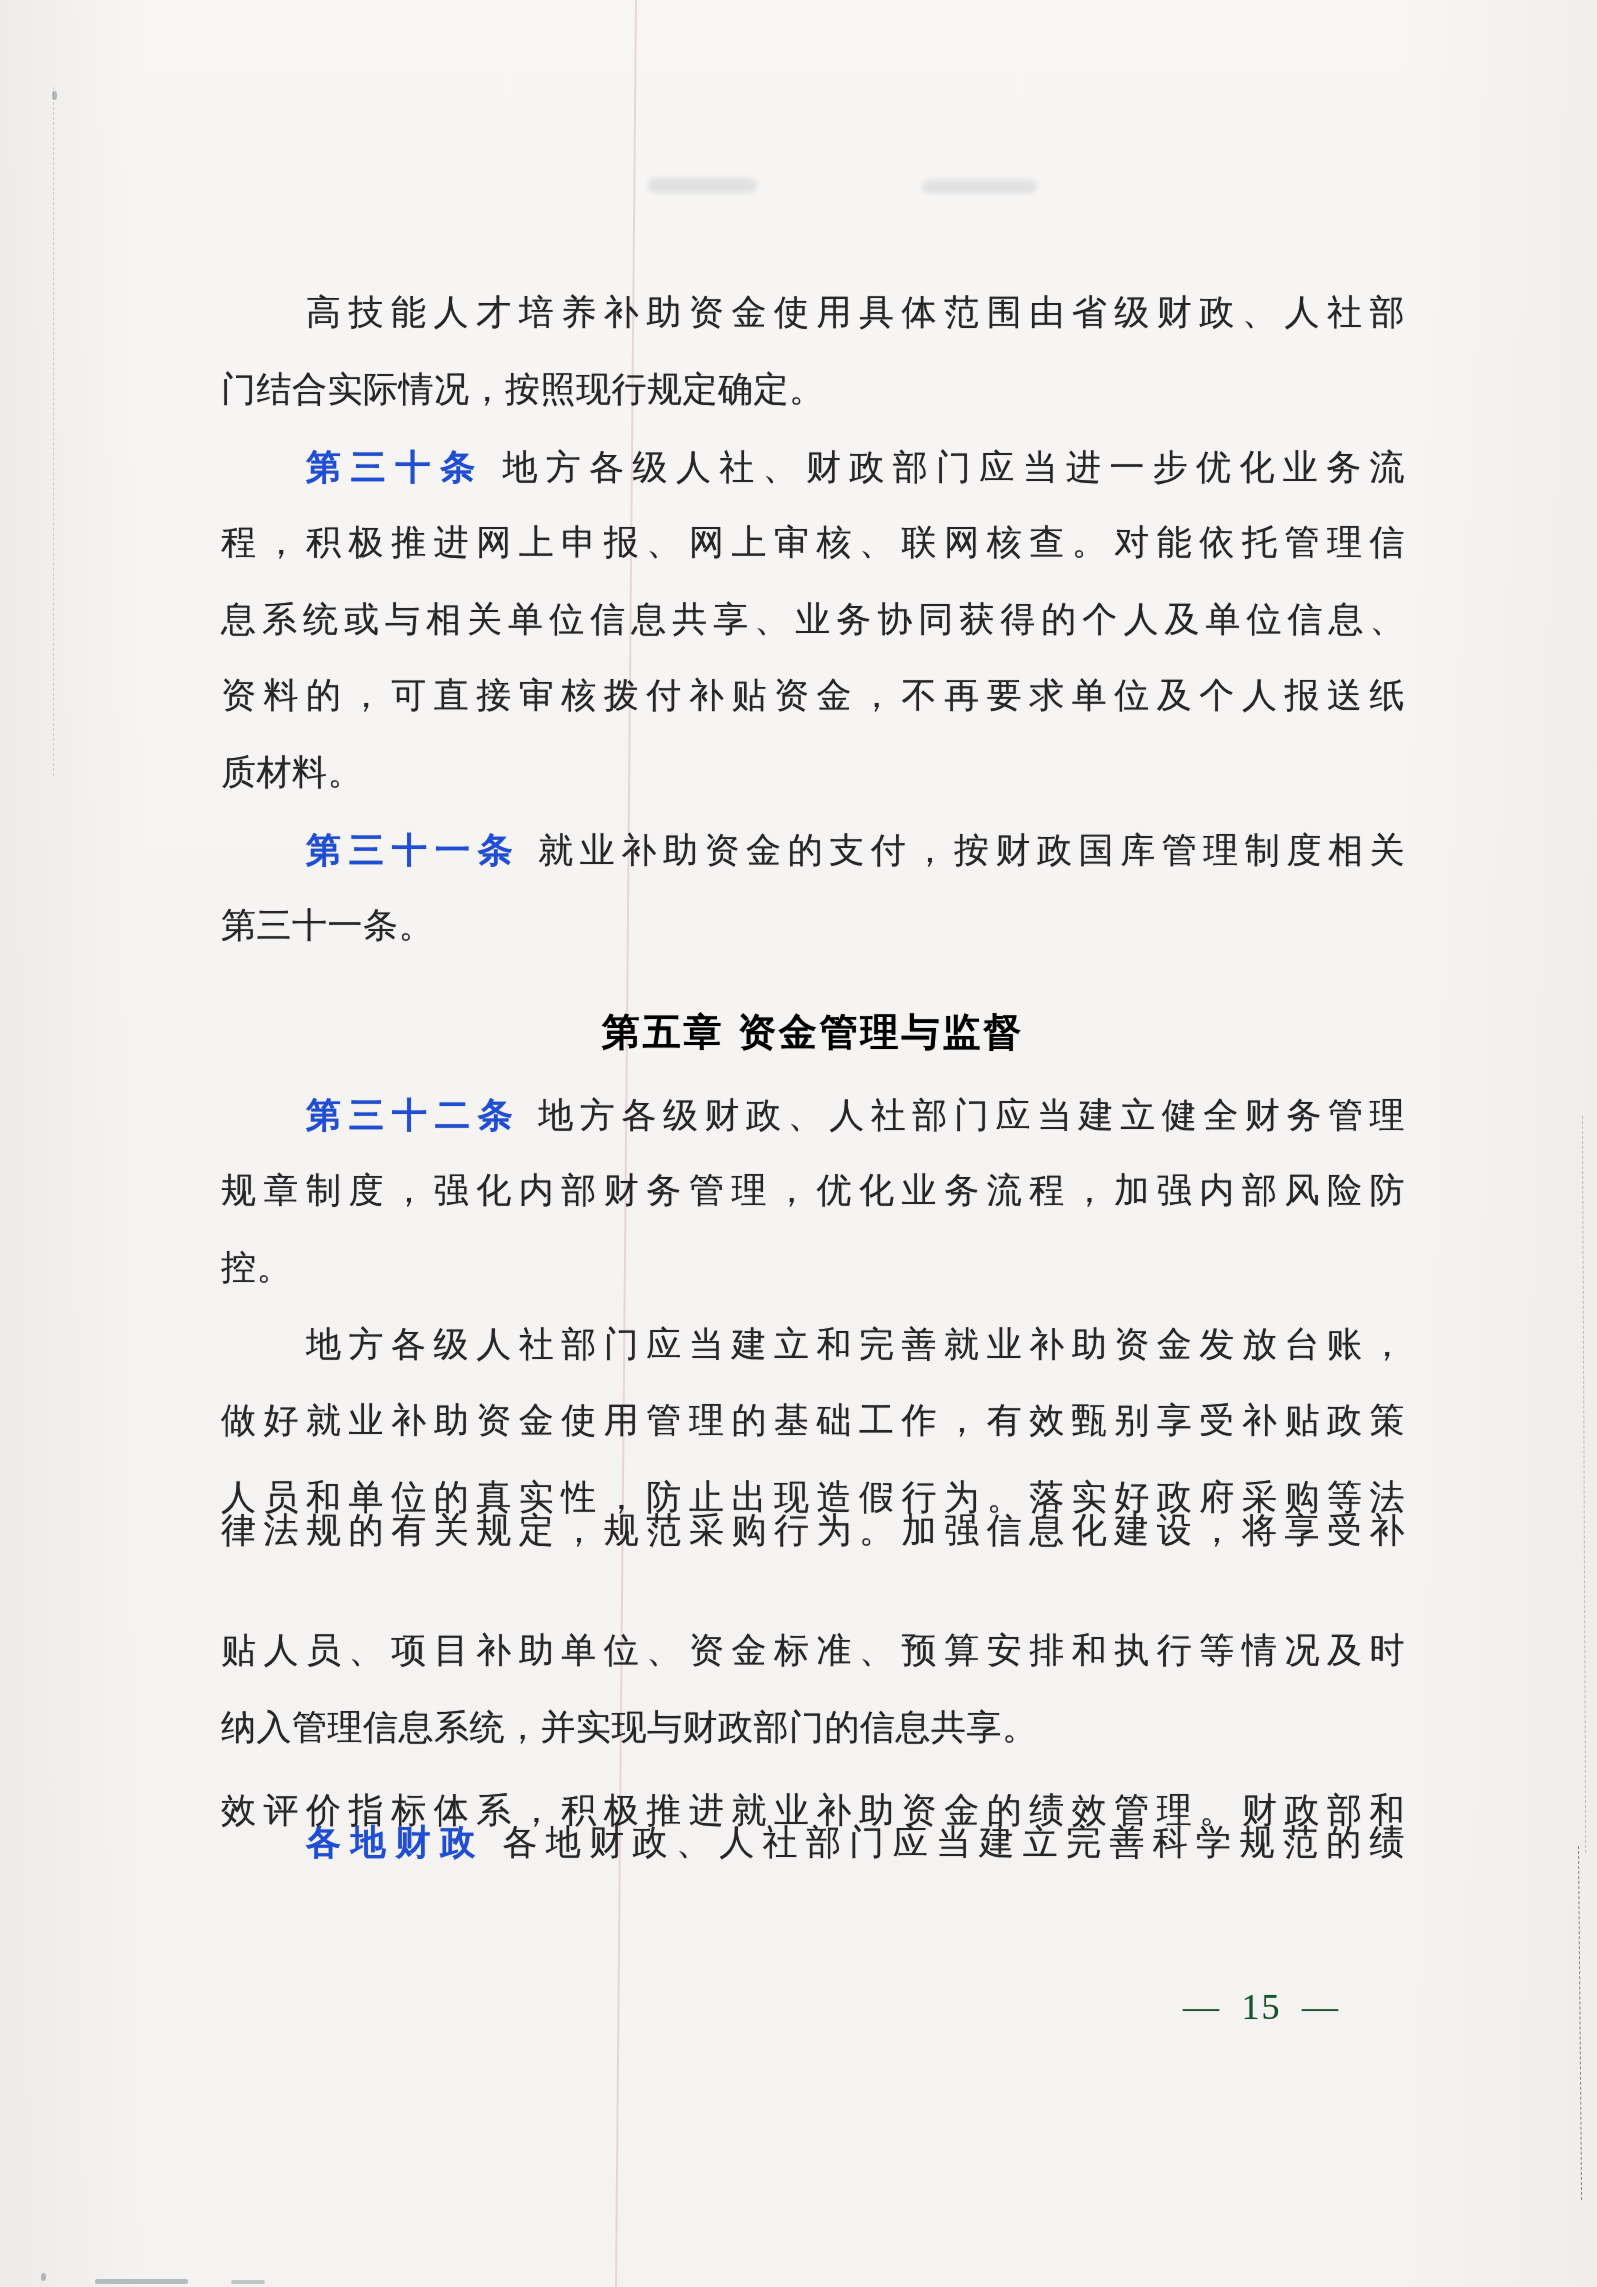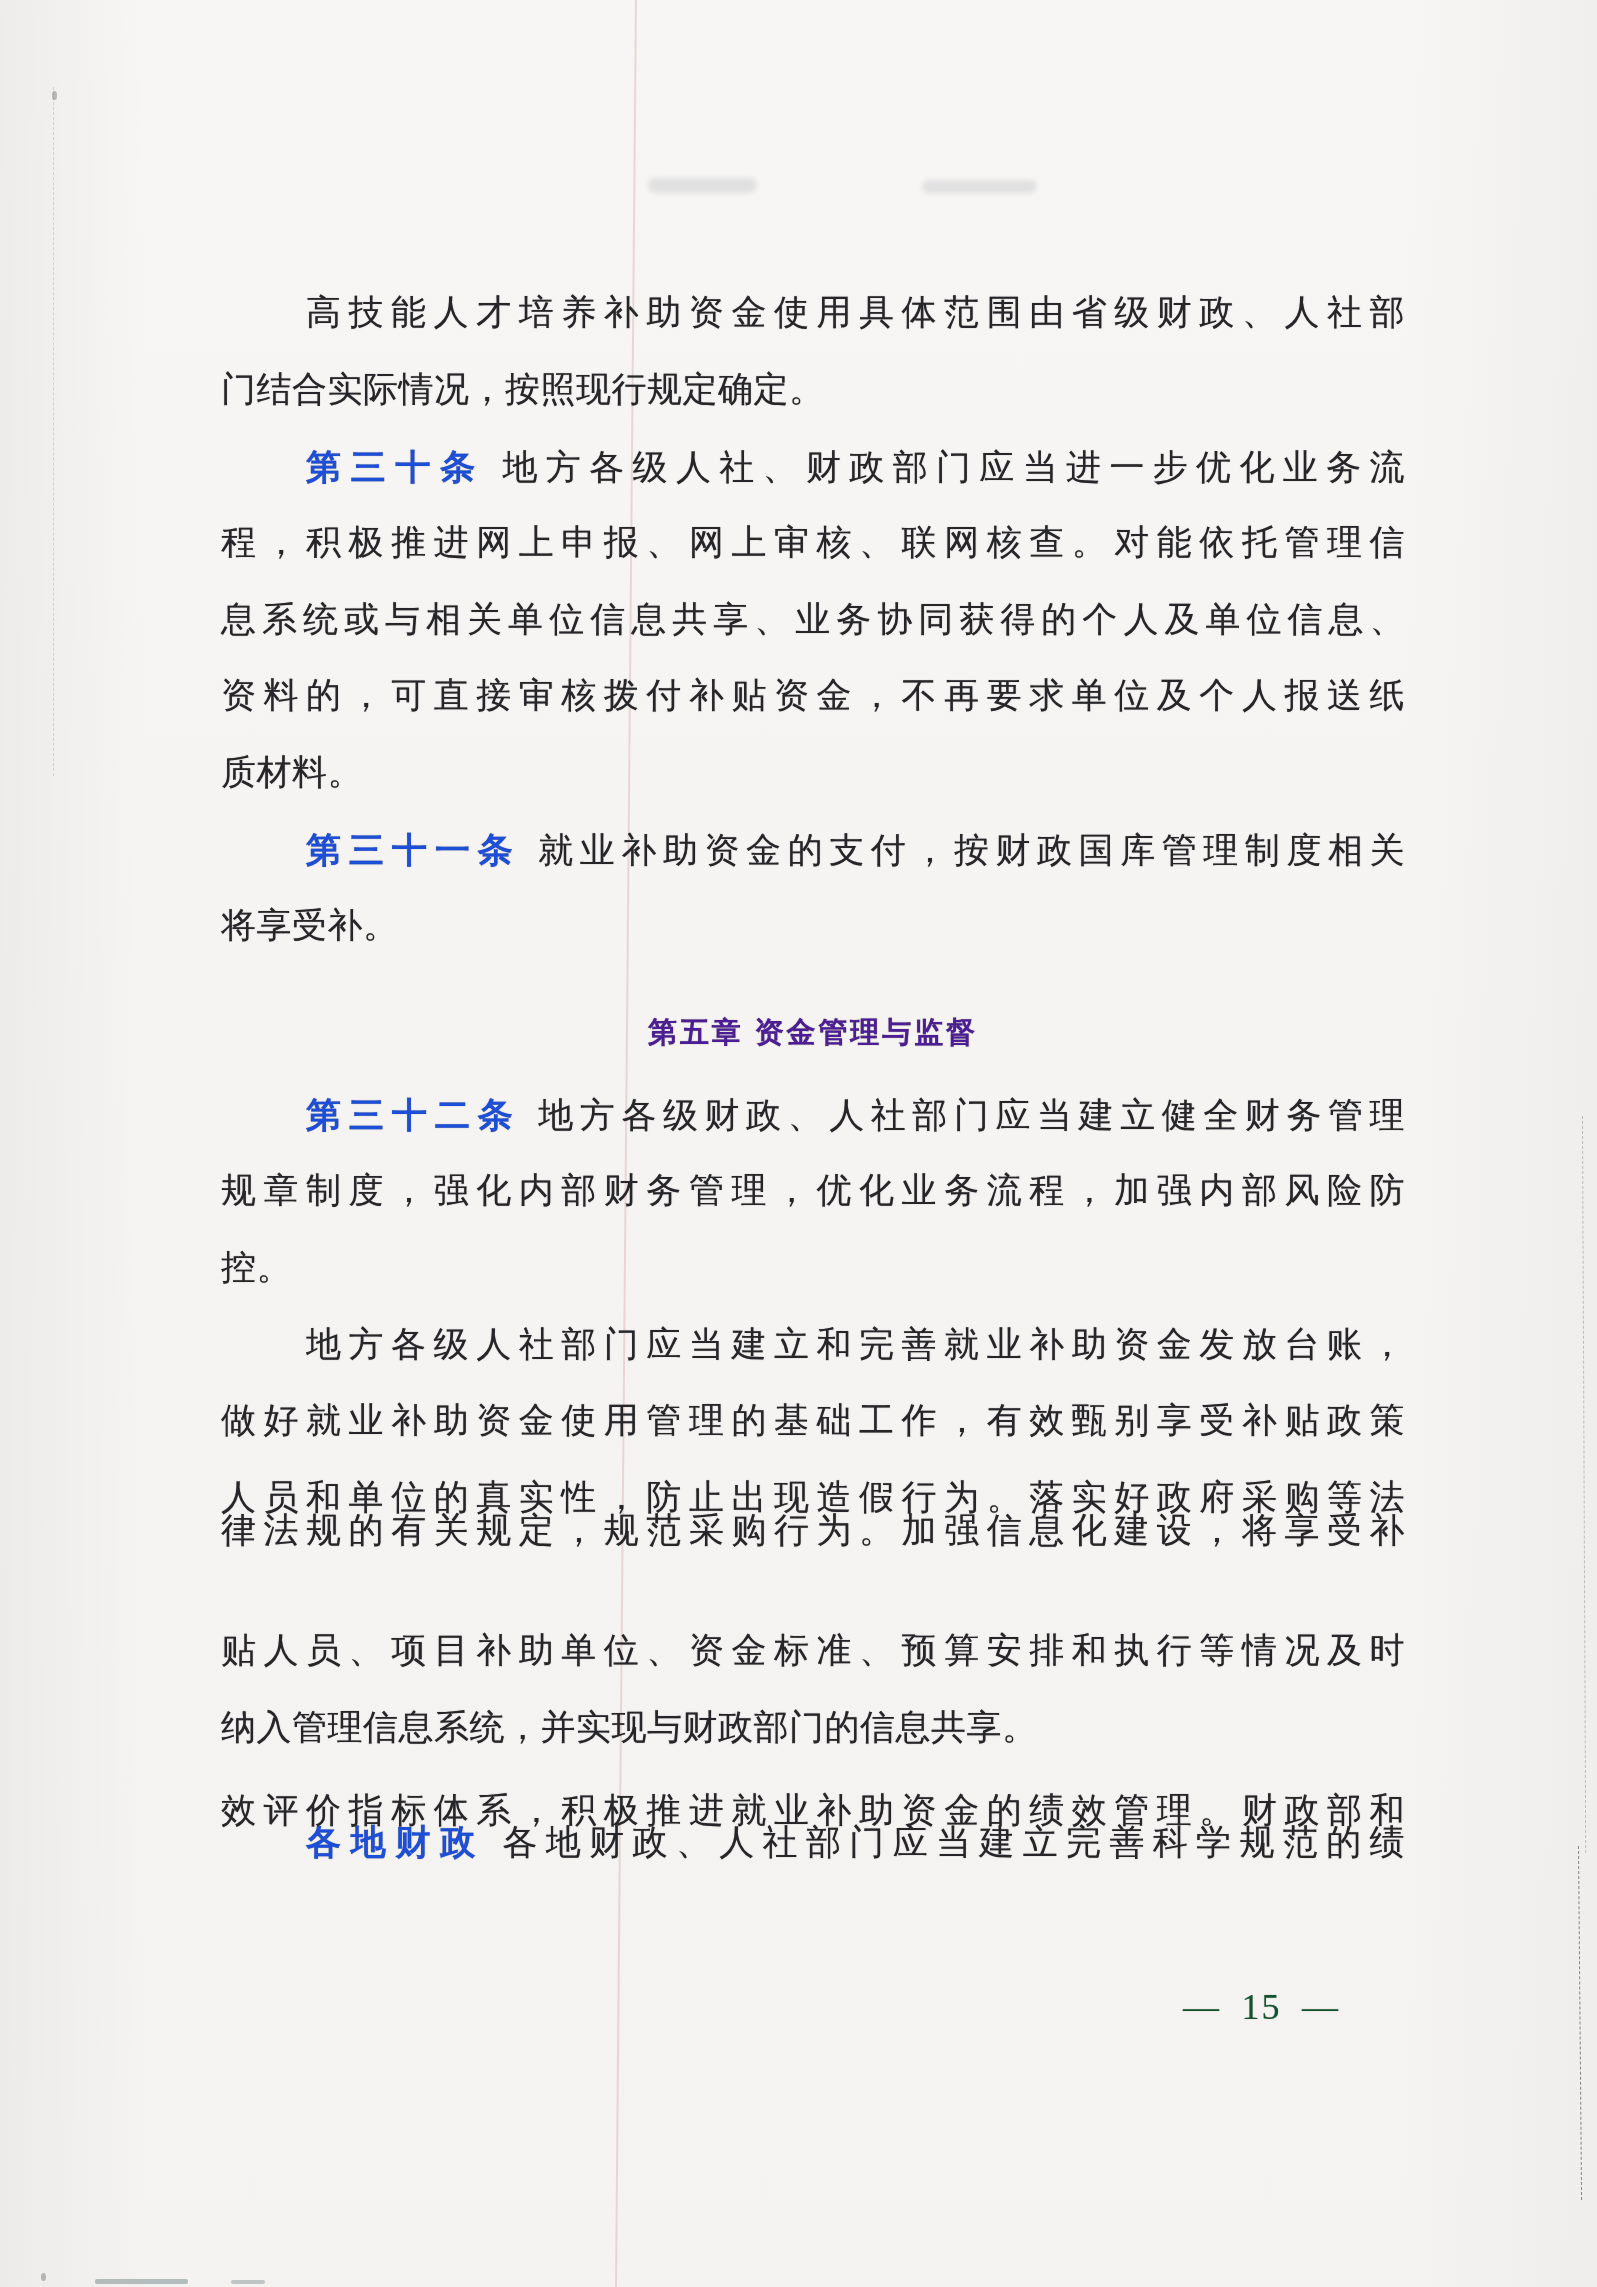--- a/index.html
+++ b/index.html
@@ -28,25 +28,25 @@
     font-weight: bold;
     font-family: "Liberation Sans", sans-serif;
     letter-spacing: 1.9px;
     margin-right: 17.5px;
     color: #1d4ed8;
   }
   .chapter {
     position: absolute;
     left: 221px; width: 1184px;
     text-align: center;
-    font-size: 29px; line-height: 50px;
+    font-size: 38px; line-height: 50px;
     font-weight: bold;
     font-family: "Liberation Sans", sans-serif;
     letter-spacing: 2.9px;
-    color: #4c1d95;
+    color: #000000;
     text-shadow: 0 0 1px rgba(40,40,45,0.6);
   }
   .pagenum {
     position: absolute;
     left: 1145px; top: 1987px; width: 233px;
     text-align: center;
     font-size: 36px; line-height: 41px;
     letter-spacing: 1.9px; word-spacing: 9.7px;
     color: #14532d;
     text-shadow: 0 0 1px rgba(50,50,55,0.45);
@@ -114,21 +114,21 @@
 <div class="bottom-mark bottom-mark-b"></div>
 
 <div class="line indent fill" style="top:288px"><span>高技能人才培养补助资金使用具体范围由省级财政、人社部</span></div>
 <div class="line" style="top:365px"><span>门结合实际情况，按照现行规定确定。</span></div>
 <div class="line indent fill" style="top:442px"><span class="term">第三十条</span><span>地方各级人社、财政部门应当进一步优化业务流</span></div>
 <div class="line fill" style="top:518px"><span>程，积极推进网上申报、网上审核、联网核查。对能依托管理信</span></div>
 <div class="line fill" style="top:595px"><span>息系统或与相关单位信息共享、业务协同获得的个人及单位信息、</span></div>
 <div class="line fill" style="top:671px"><span>资料的，可直接审核拨付补贴资金，不再要求单位及个人报送纸</span></div>
 <div class="line" style="top:748px"><span>质材料。</span></div>
 <div class="line indent fill" style="top:825px"><span class="term">第三十一条</span><span>就业补助资金的支付，按财政国库管理制度相关</span></div>
-<div class="line" style="top:901px"><span>将享受补。</span></div>
+<div class="line" style="top:901px"><span>第三十一条。</span></div>
 
 <div class="chapter" style="top:1007px">第五章 资金管理与监督</div>
 
 <div class="line indent fill" style="top:1090px"><span class="term">第三十二条</span><span>地方各级财政、人社部门应当建立健全财务管理</span></div>
 <div class="line fill" style="top:1166px"><span>规章制度，强化内部财务管理，优化业务流程，加强内部风险防</span></div>
 <div class="line" style="top:1243px"><span>控。</span></div>
 <div class="line indent fill" style="top:1320px"><span>地方各级人社部门应当建立和完善就业补助资金发放台账，</span></div>
 <div class="line fill" style="top:1396px"><span>做好就业补助资金使用管理的基础工作，有效甄别享受补贴政策</span></div>
 <div class="line fill" style="top:1473px"><span>人员和单位的真实性，防止出现造假行为。落实好政府采购等法</span></div>
 <div class="line fill" style="top:1506px"><span>律法规的有关规定，规范采购行为。加强信息化建设，将享受补</span></div>

